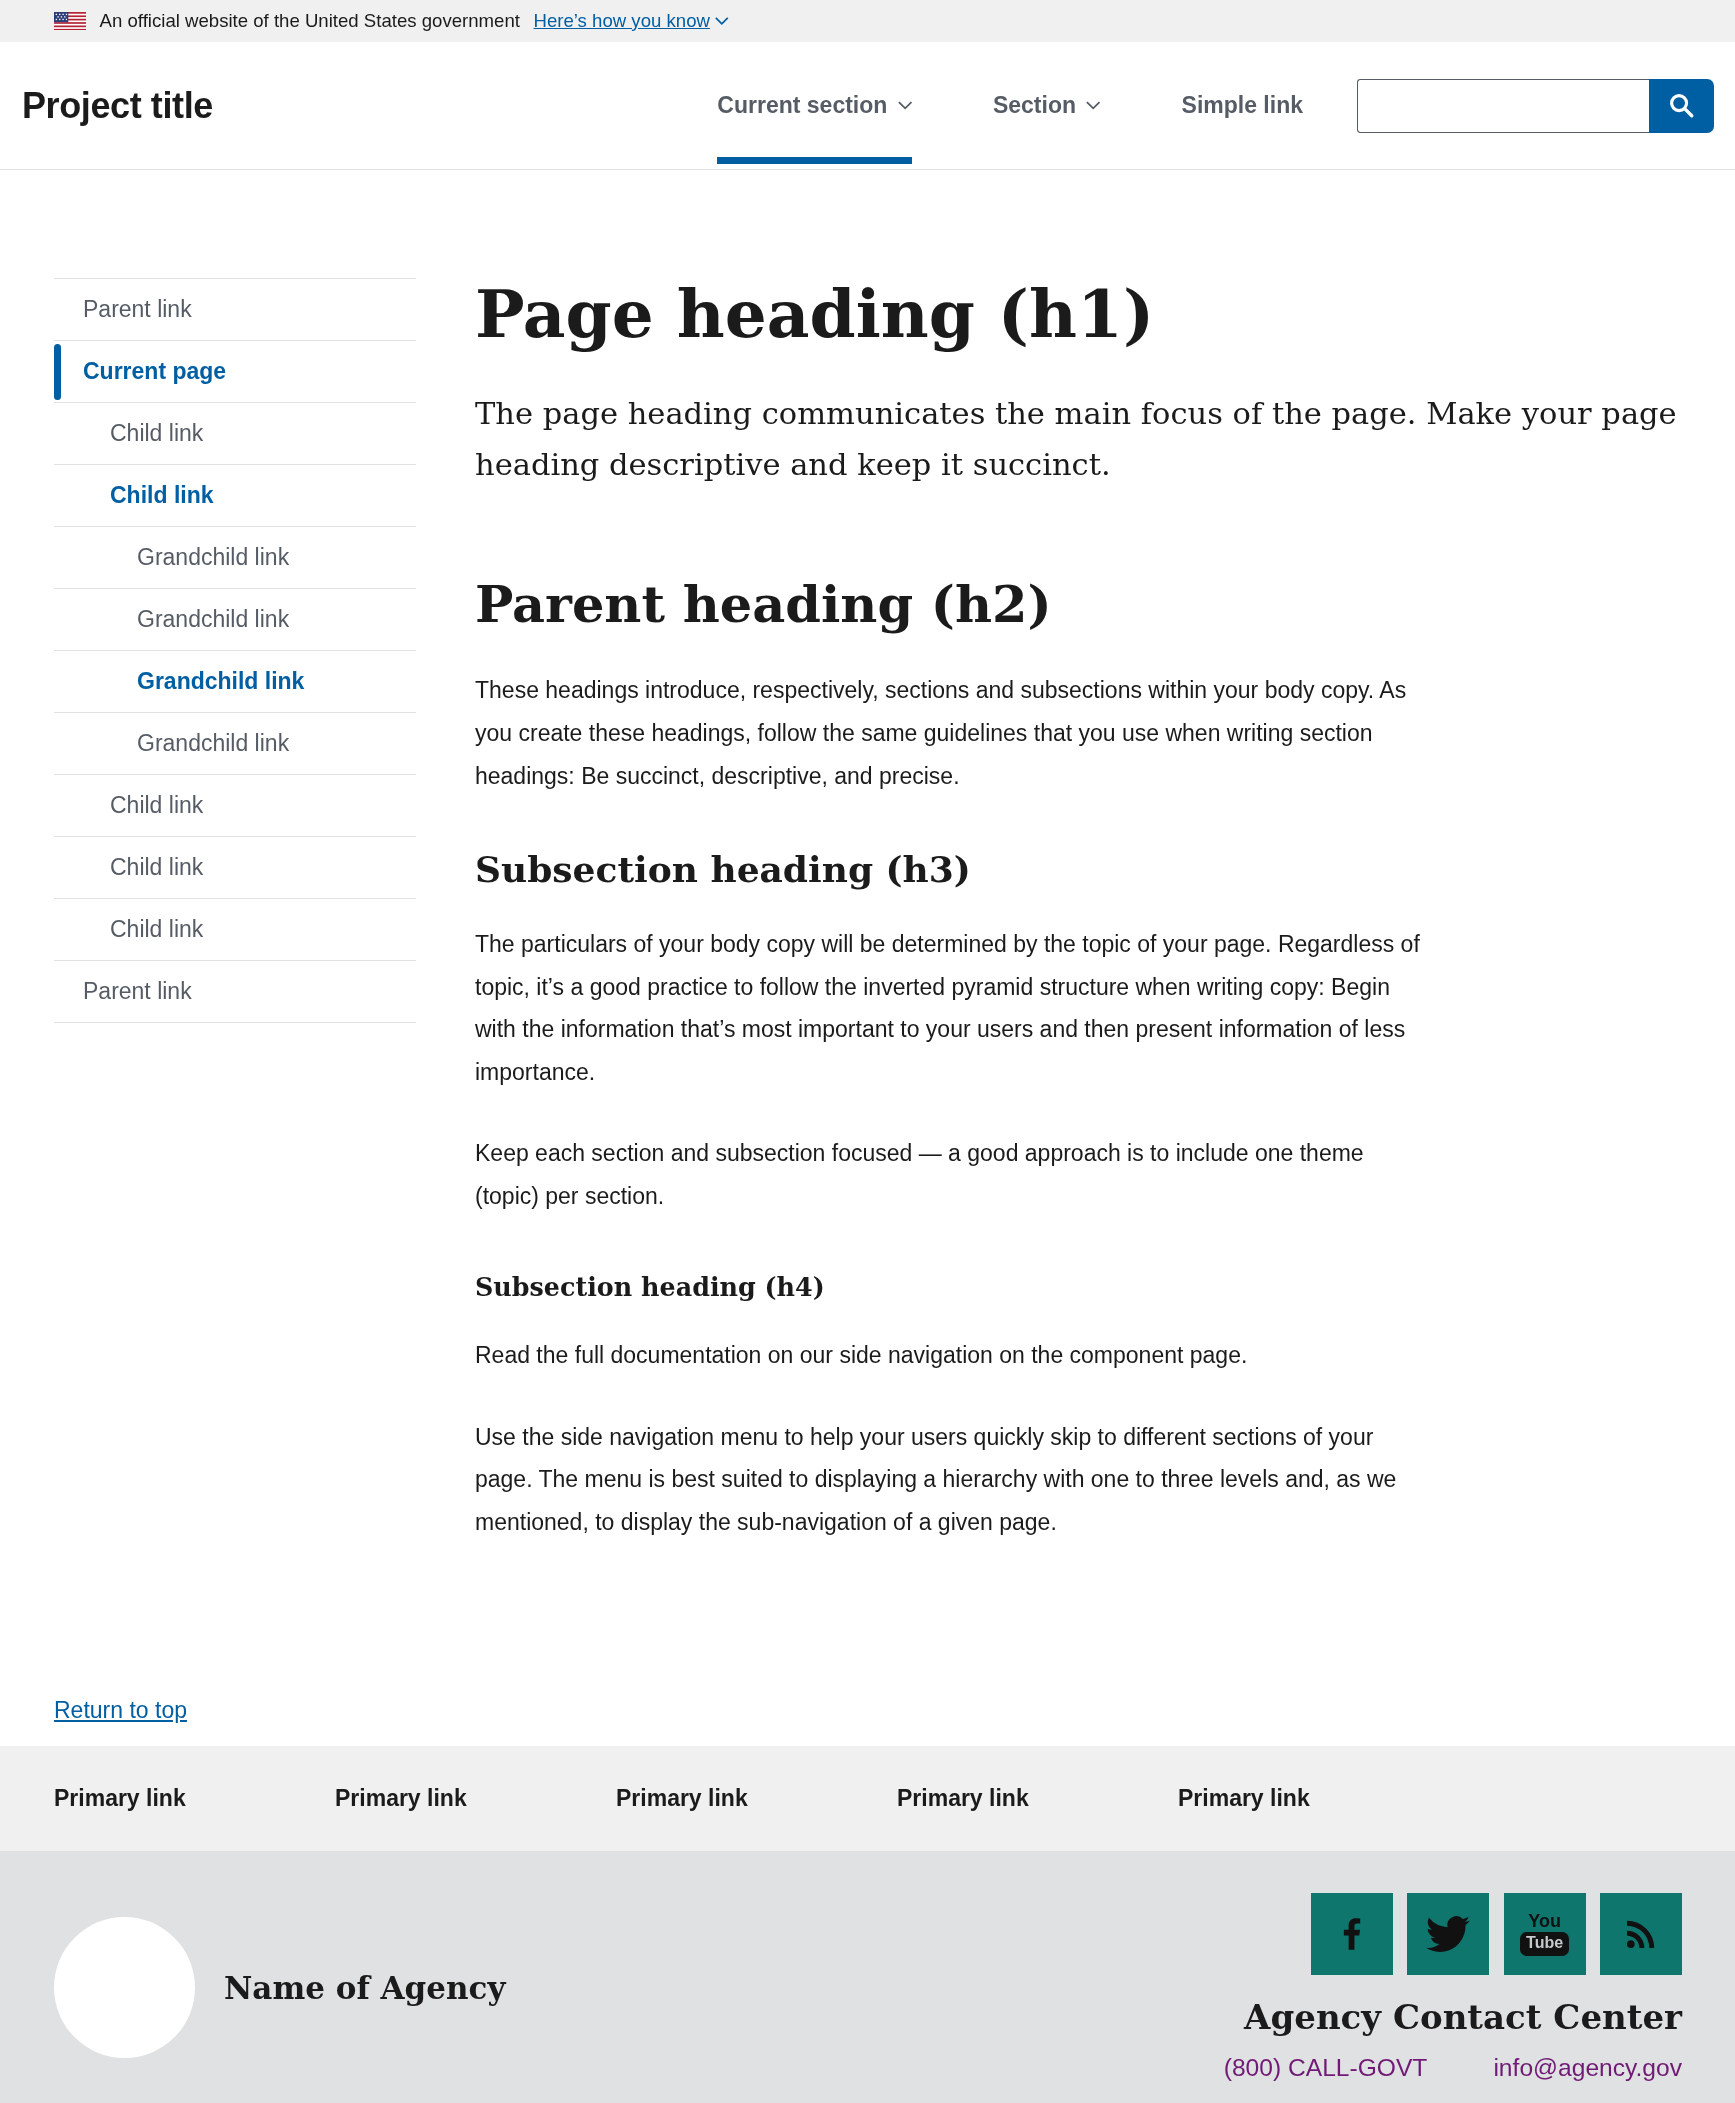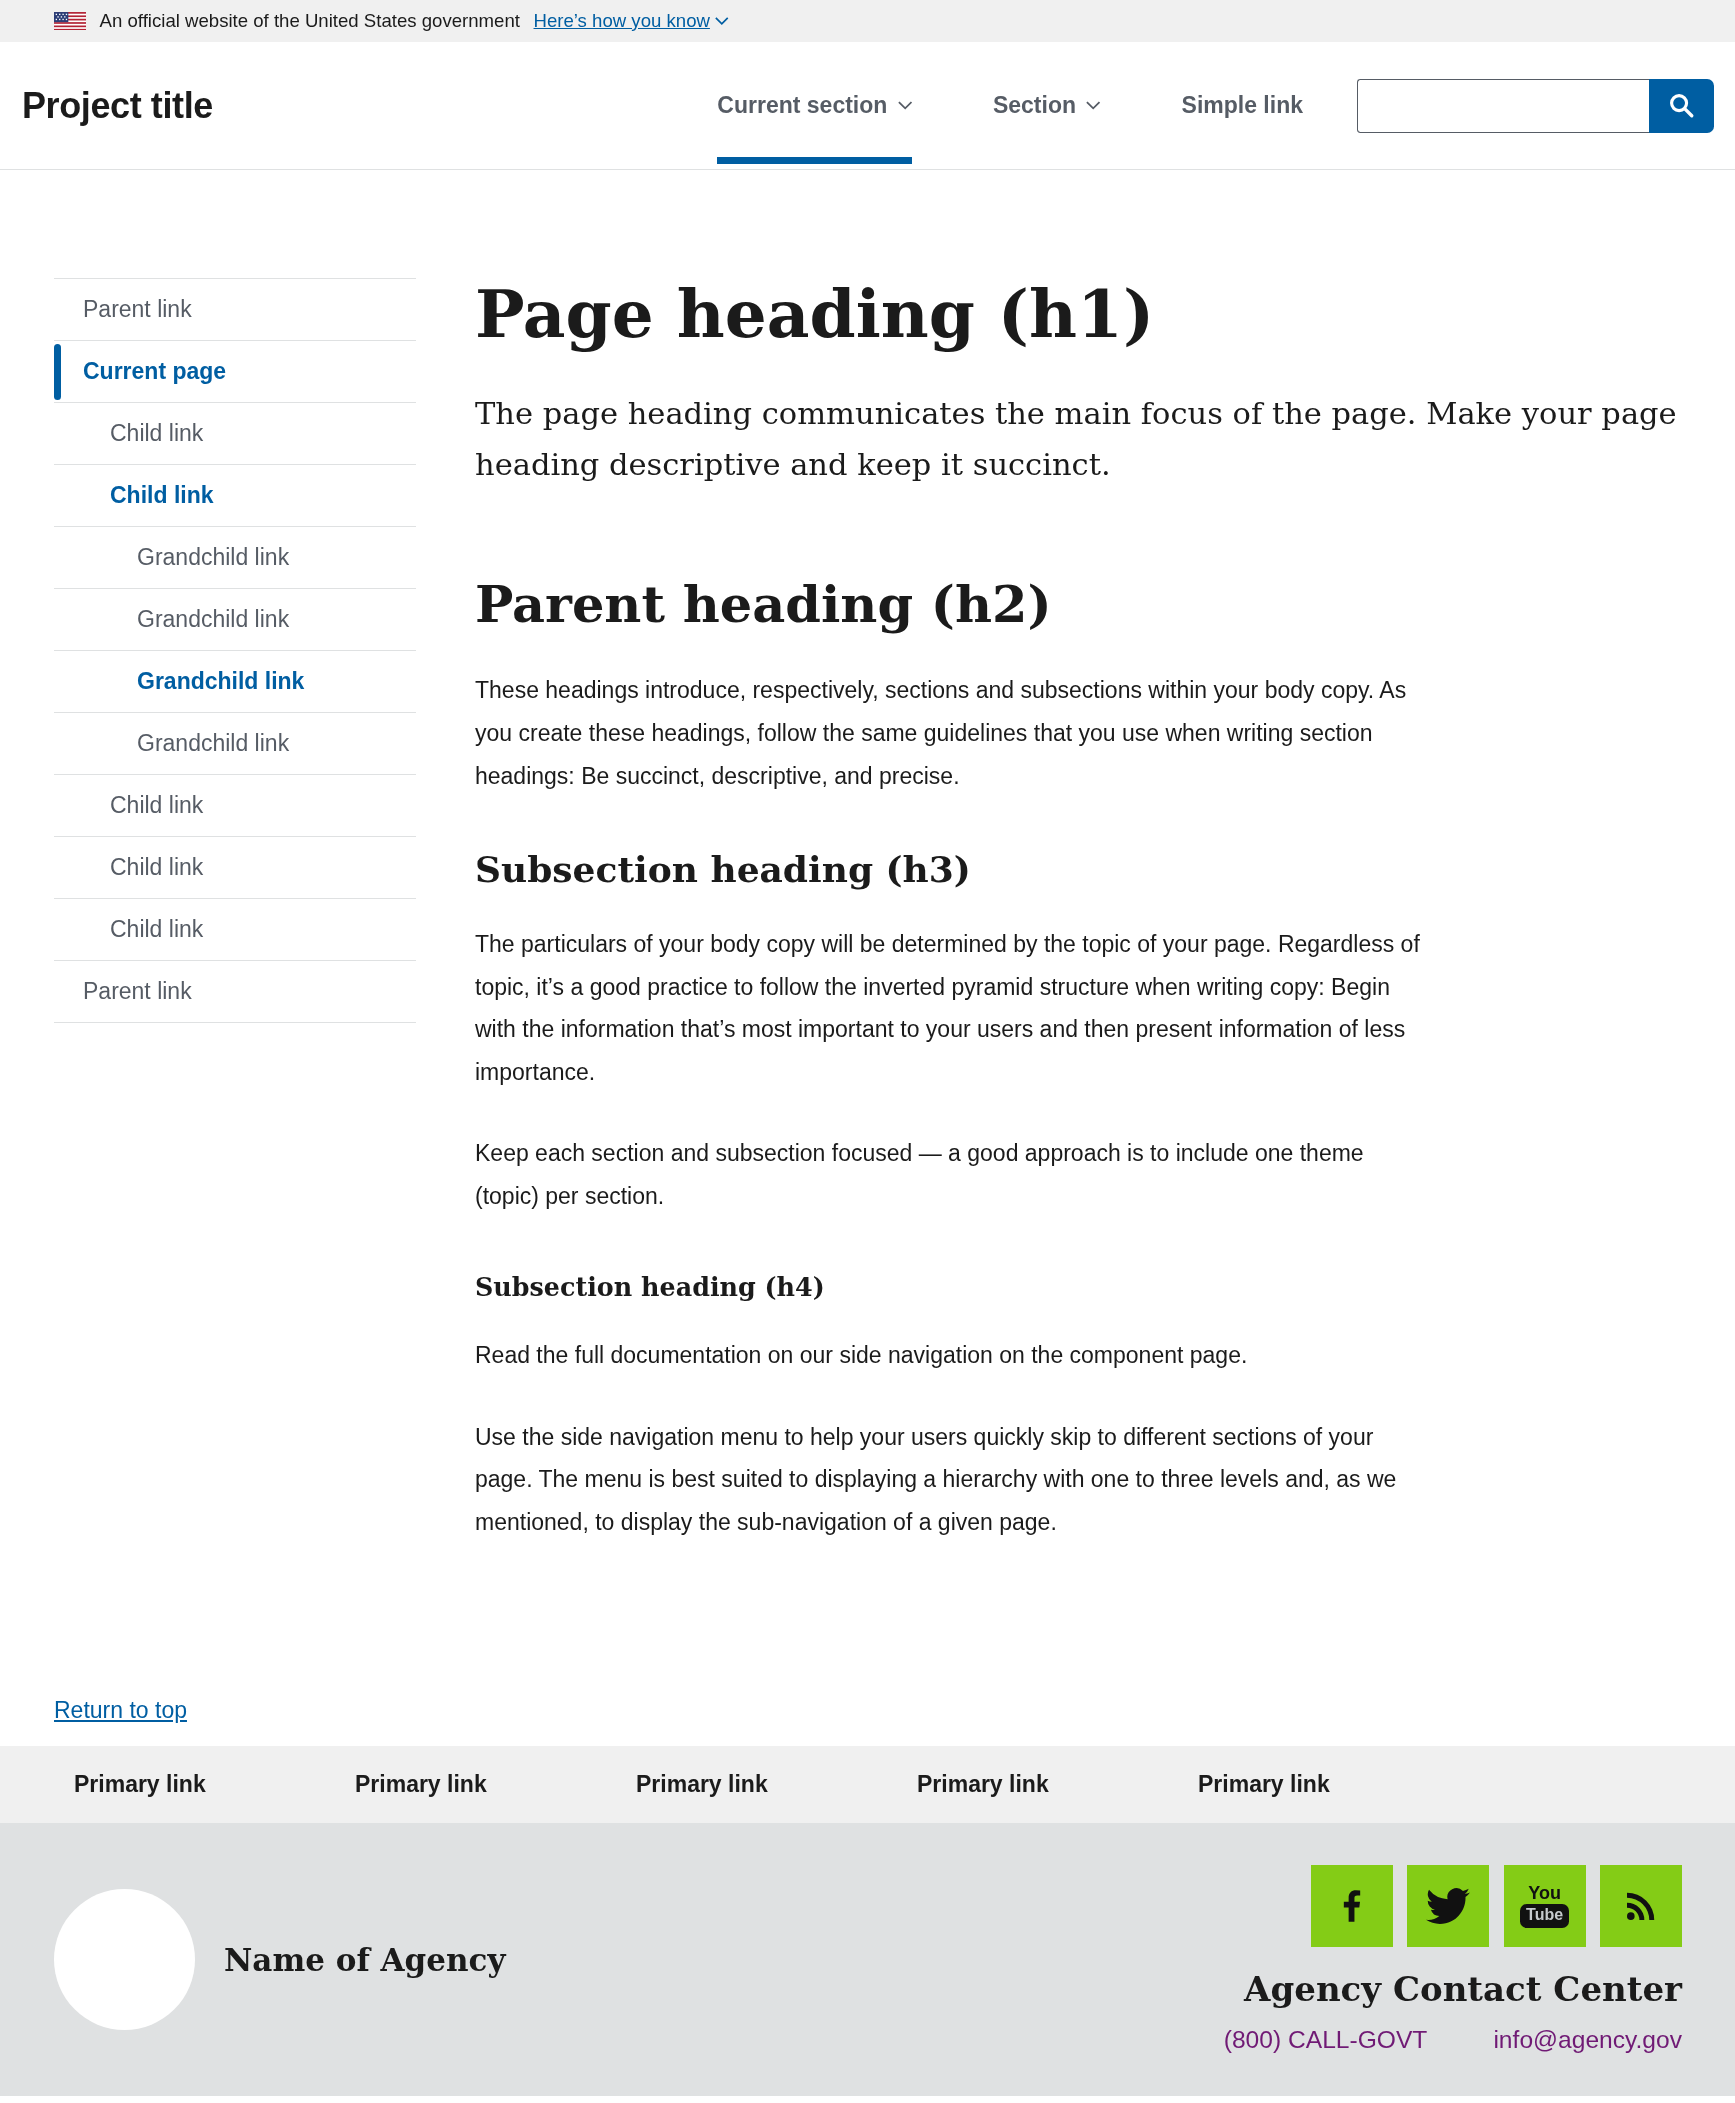--- a/index.html
+++ b/index.html
@@ -41,30 +41,30 @@
   .main { flex:1; padding-left:59px; }
   .main h1 { font-family:"DejaVu Serif","Liberation Serif",serif; font-size:66px; line-height:1.1; font-weight:bold; margin-bottom:37px; }
   .intro { font-family:"DejaVu Serif","Liberation Serif",serif; font-size:30.5px; line-height:1.7; max-width:1212px; margin-bottom:83px; }
   .main h2 { font-family:"DejaVu Serif","Liberation Serif",serif; font-size:51px; line-height:1.2; font-weight:bold; margin-bottom:34px; }
   .main h3 { font-family:"DejaVu Serif","Liberation Serif",serif; font-size:36px; line-height:1.2; font-weight:bold; margin:51px 0 32px; }
   .main h4 { font-family:"DejaVu Serif","Liberation Serif",serif; font-size:25.4px; line-height:1.2; font-weight:bold; margin:54px 0 32px; }
   .main p.body-copy { font-size:23px; line-height:1.85; max-width:953px; margin-bottom:39px; }
   .return-top { position:absolute; left:54px; bottom:22px; font-size:23px; color:#005ea2; text-decoration:underline; cursor:pointer; }
 
   
-  .footer-primary { height:77px; background:#f0f0f0; display:flex; align-items:center; padding:0 74px; }
+  .footer-primary { height:105px; background:#f0f0f0; display:flex; align-items:center; padding:0 54px; }
   .footer-primary li { width:281px; font-size:23px; font-weight:bold; color:#1b1b1b; cursor:pointer; }
 
   .footer-bottom { height:273px; background:#dfe1e2; display:flex; align-items:center; justify-content:space-between; padding:0 54px; }
   .agency { display:flex; align-items:center; gap:29px; }
   .agency-logo { width:141px; height:141px; border-radius:50%; background:#fff; }
   .agency-name { font-family:"DejaVu Serif","Liberation Serif",serif; font-size:31px; font-weight:bold; }
   .footer-right { display:flex; flex-direction:column; align-items:flex-end; }
   .social { display:flex; gap:14.4px; margin-bottom:22px; }
-  .social-link { width:82px; height:82px; background:#84cc16; display:flex; align-items:center; justify-content:center; cursor:pointer; }
+  .social-link { width:82px; height:82px; background:#0f766e; display:flex; align-items:center; justify-content:center; cursor:pointer; }
   .yt { display:flex; flex-direction:column; align-items:center; line-height:1; }
   .yt-you { font-size:18px; font-weight:bold; color:#111; }
   .yt-tube { font-size:16px; font-weight:bold; color:#c6cace; background:#111; padding:3.4px 6px 4.2px; border-radius:6.8px; margin-top:1.7px; }
   .contact-heading { font-family:"DejaVu Serif","Liberation Serif",serif; font-size:34px; font-weight:bold; margin-bottom:17px; }
   .contact-row { display:flex; gap:66px; font-size:24.6px; color:#701a75; }
 </style>
 </head>
 <body>
 
 <div class="banner">

